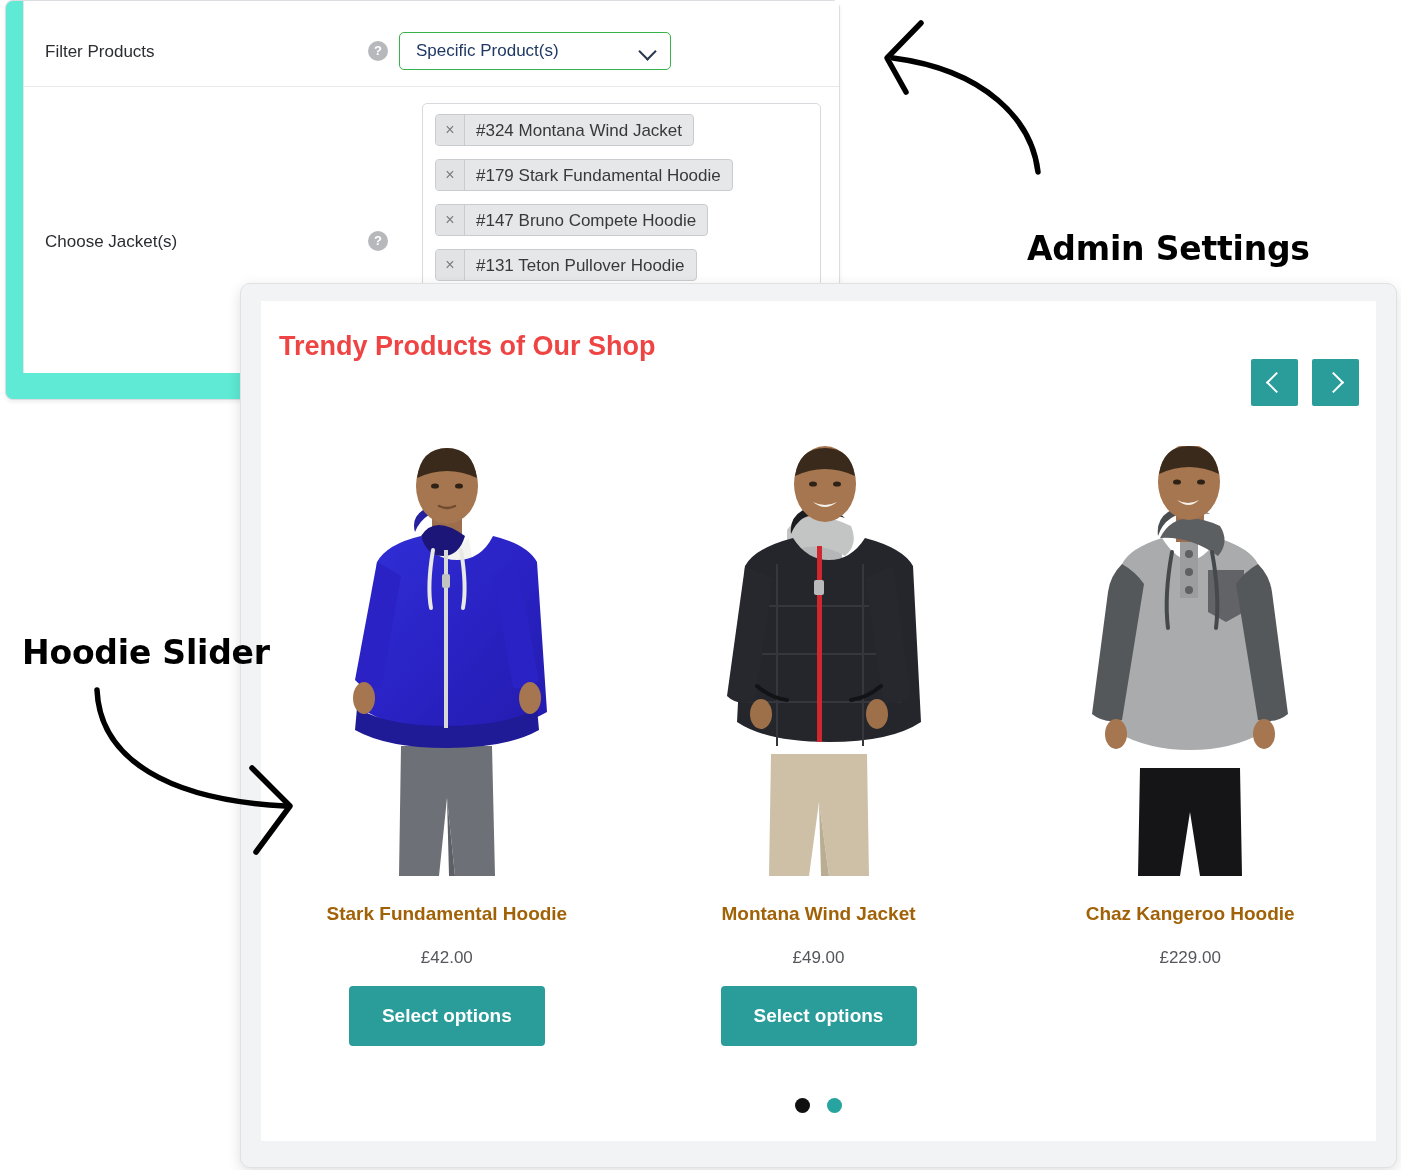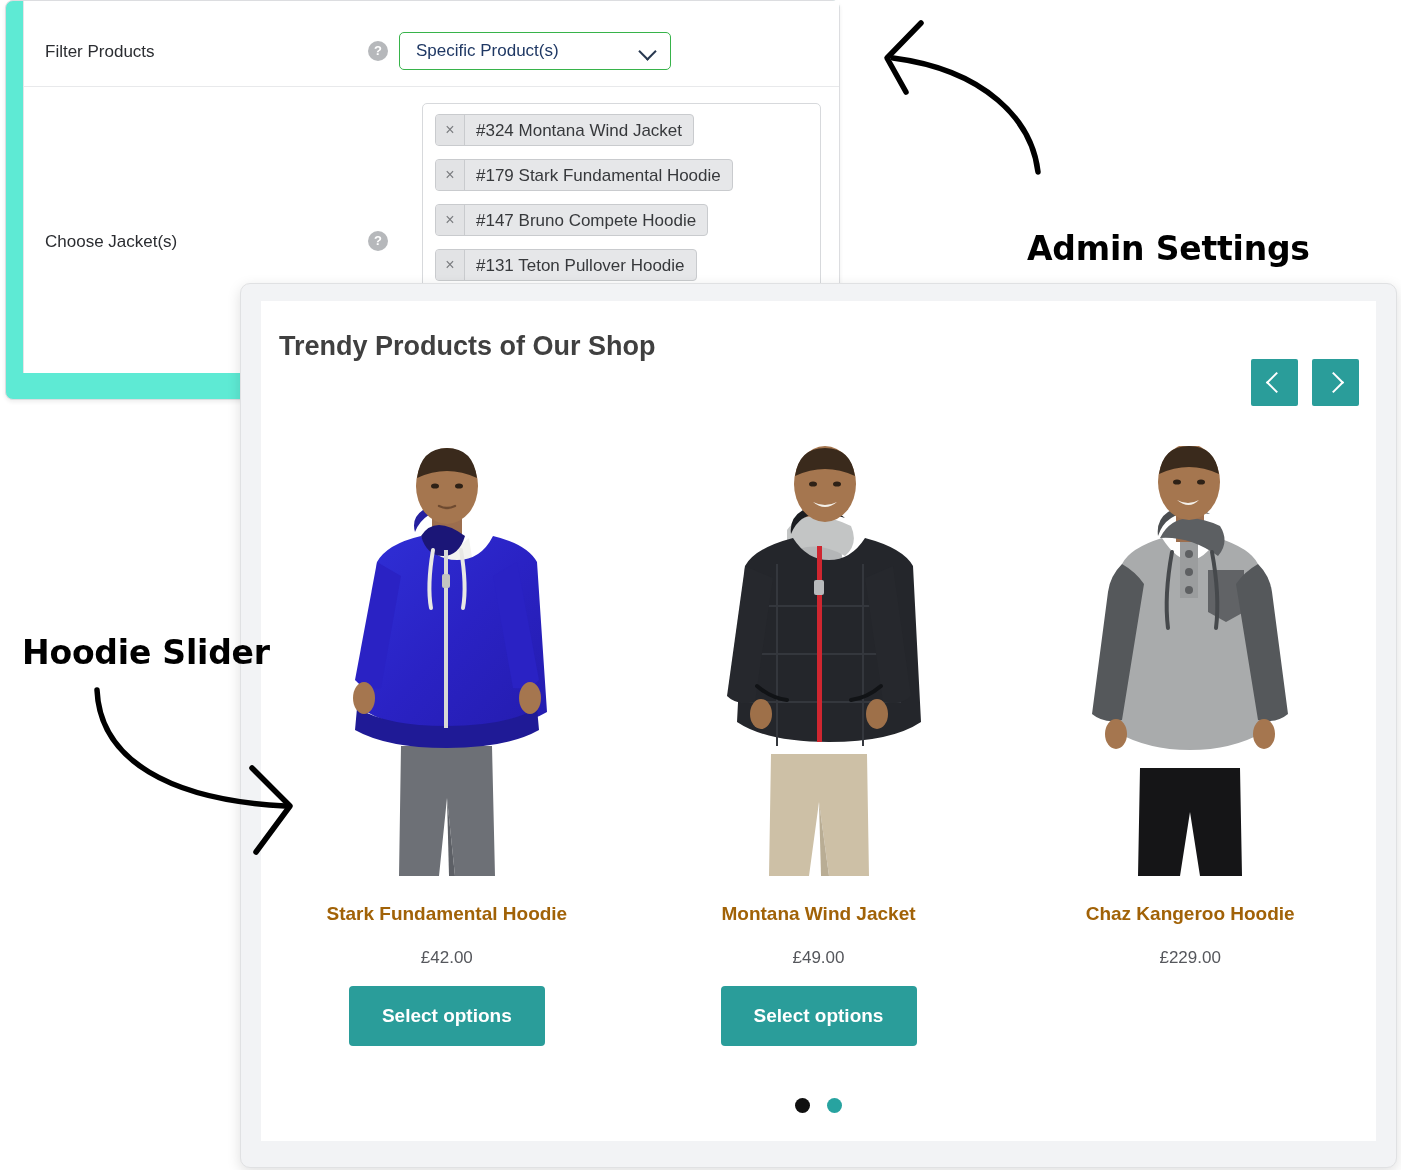--- a/index.html
+++ b/index.html
@@ -93,21 +93,21 @@
     background:#f2f3f5;border:1px solid #e0e1e3;border-radius:10px;
     box-sizing:border-box;
     box-shadow:0 4px 14px rgba(0,0,0,.13);
   }
   #slider-inner{
     position:absolute;left:20px;top:17px;right:20px;bottom:26px;
     background:#ffffff;
   }
   #slider-title{
     position:absolute;left:18px;top:30px;
-    font-size:27px;font-weight:bold;color:#404040;
+    font-size:27px;font-weight:bold;color:#ef4444;
     font-family:"Liberation Sans", sans-serif;white-space:nowrap;
   }
   #nav-buttons{position:absolute;right:17px;top:58px;display:flex;gap:14px;}
   .nav-btn{
     width:47px;height:47px;background:#2a9d9a;border:none;border-radius:2px;
     display:flex;align-items:center;justify-content:center;cursor:pointer;
     padding:0;
   }
   .nav-btn .chev{
     width:13px;height:13px;border-top:2.6px solid #ffffff;border-right:2.6px solid #ffffff;

